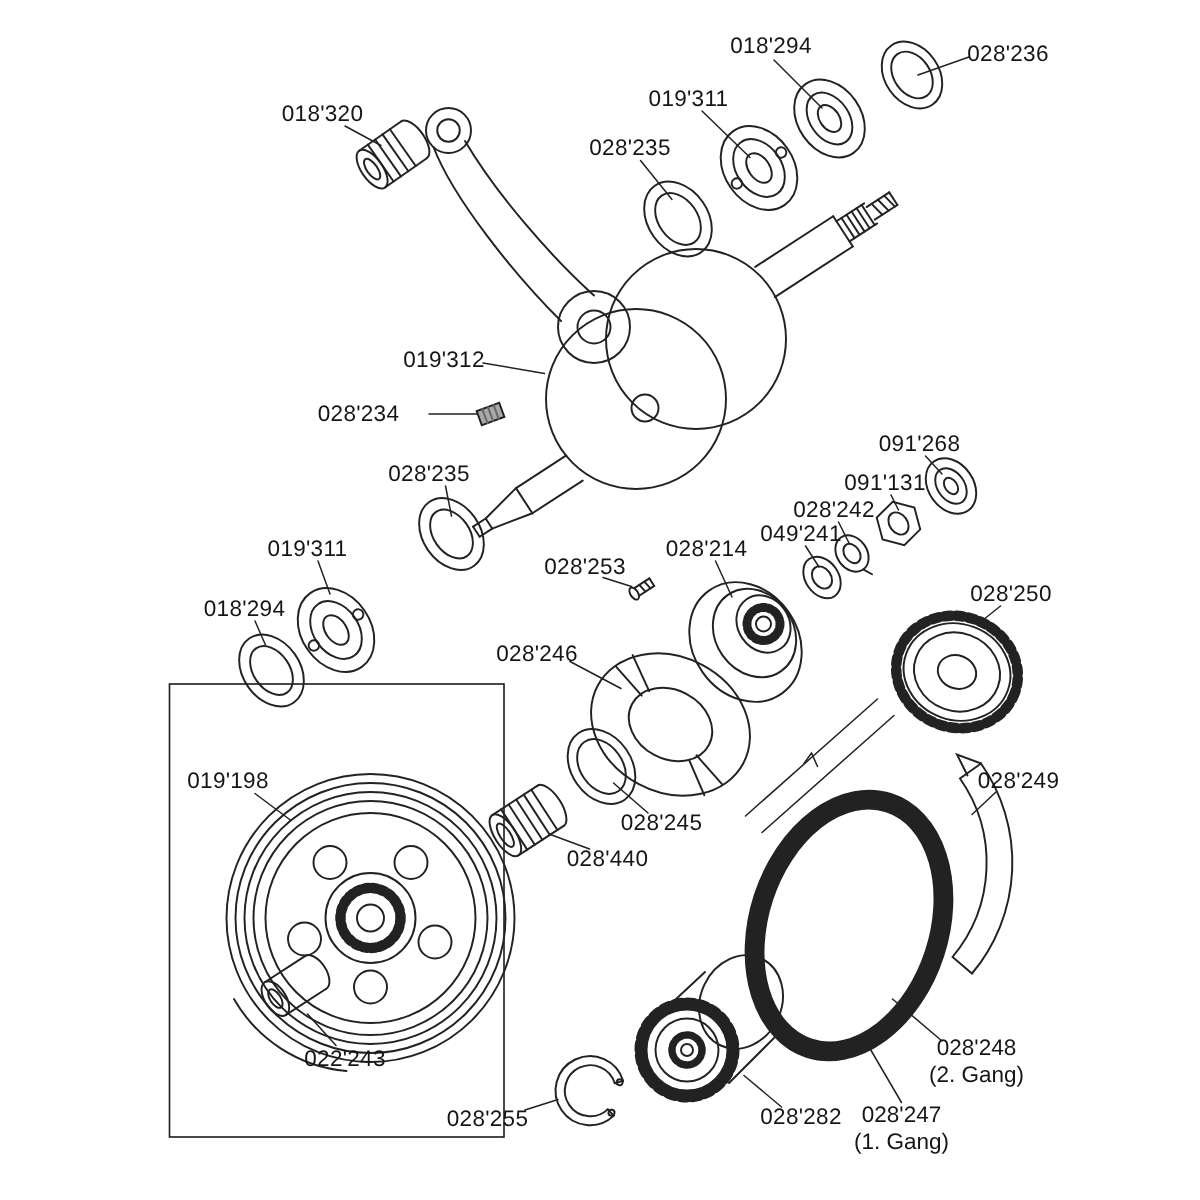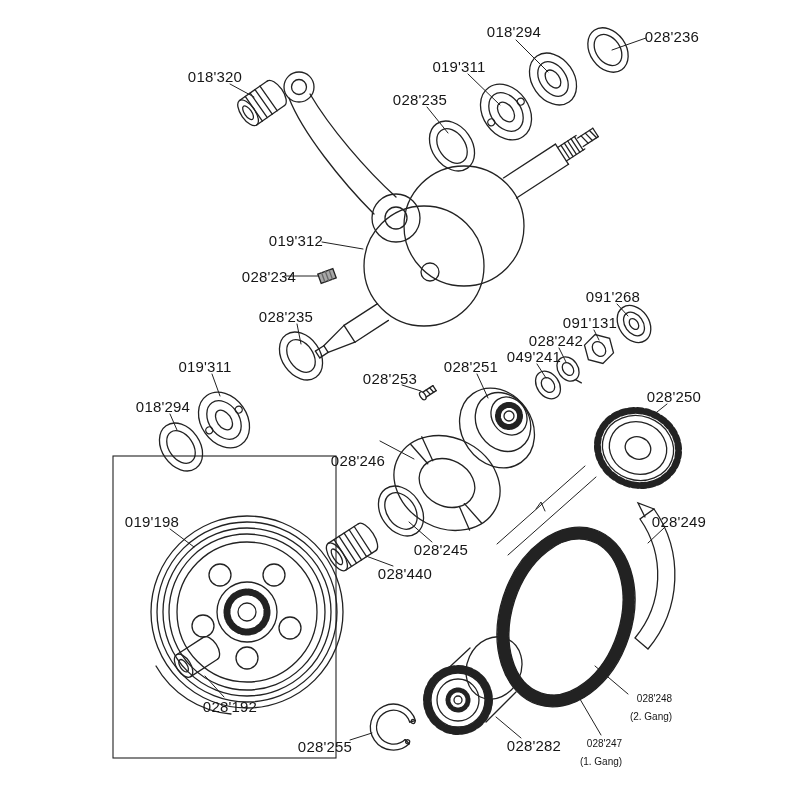--- a/index.html
+++ b/index.html
@@ -7,21 +7,21 @@
     position:relative;width:800px;height:800px;background:#ffffff;
     font-family:"Liberation Sans", sans-serif;overflow:hidden;
   }
   .canvas > svg{position:absolute;left:0;top:0;}
   .lbl{
     position:absolute;transform:translate(-50%,-50%);
     font-size:15px;color:#161616;white-space:nowrap;letter-spacing:.2px;
   }
   .lbl2{
     position:absolute;transform:translateX(-50%);
-    font-size:10px;color:#161616;white-space:nowrap;text-align:right;line-height:18px;
+    font-size:15px;color:#161616;white-space:nowrap;text-align:center;line-height:18px;
   }
 </style>
 </head>
 <body>
 
 <div class="canvas">
 
   <svg width="800" height="800" viewBox="0 0 800 800">
     <g stroke="#222" fill="none" stroke-width="1.3" stroke-linecap="round">
 
@@ -295,37 +295,37 @@
 
     </g>
   </svg>
 
   <div class="lbl" style="left:514px;top:31px">018'294</div>
   <div class="lbl" style="left:672px;top:36px">028'236</div>
   <div class="lbl" style="left:459px;top:66px">019'311</div>
   <div class="lbl" style="left:215px;top:76px">018'320</div>
   <div class="lbl" style="left:420px;top:99px">028'235</div>
   <div class="lbl" style="left:296px;top:240px">019'312</div>
-  <div class="lbl" style="left:269px;top:276px">028'234</div>
+  <div class="lbl" style="left:239px;top:276px">028'234</div>
   <div class="lbl" style="left:286px;top:316px">028'235</div>
   <div class="lbl" style="left:613px;top:296px">091'268</div>
   <div class="lbl" style="left:590px;top:322px">091'131</div>
   <div class="lbl" style="left:556px;top:340px">028'242</div>
   <div class="lbl" style="left:534px;top:356px">049'241</div>
-  <div class="lbl" style="left:471px;top:366px">028'251</div>
+  <div class="lbl" style="left:471px;top:366px">028'214</div>
   <div class="lbl" style="left:390px;top:378px">028'253</div>
   <div class="lbl" style="left:205px;top:366px">019'311</div>
   <div class="lbl" style="left:163px;top:406px">018'294</div>
   <div class="lbl" style="left:674px;top:396px">028'250</div>
-  <div class="lbl" style="left:358px;top:460px">028'246</div>
+  <div class="lbl" style="left:358px;top:436px">028'246</div>
   <div class="lbl" style="left:152px;top:521px">019'198</div>
   <div class="lbl" style="left:679px;top:521px">028'249</div>
   <div class="lbl" style="left:441px;top:549px">028'245</div>
   <div class="lbl" style="left:405px;top:573px">028'440</div>
-  <div class="lbl" style="left:230px;top:706px">028'192</div>
+  <div class="lbl" style="left:230px;top:706px">022'243</div>
 
   <div class="lbl2" style="left:651px;top:690px">
     <div>028'248</div>
     <div>(2. Gang)</div>
   </div>
 
   <div class="lbl" style="left:325px;top:746px">028'255</div>
   <div class="lbl" style="left:534px;top:745px">028'282</div>
 
   <div class="lbl2" style="left:601px;top:735px">

